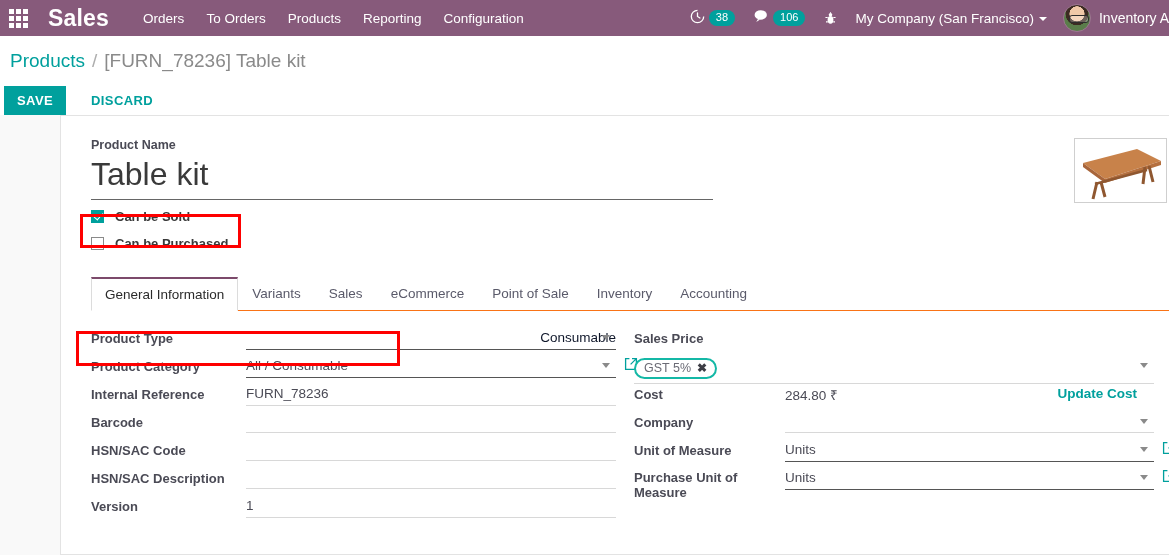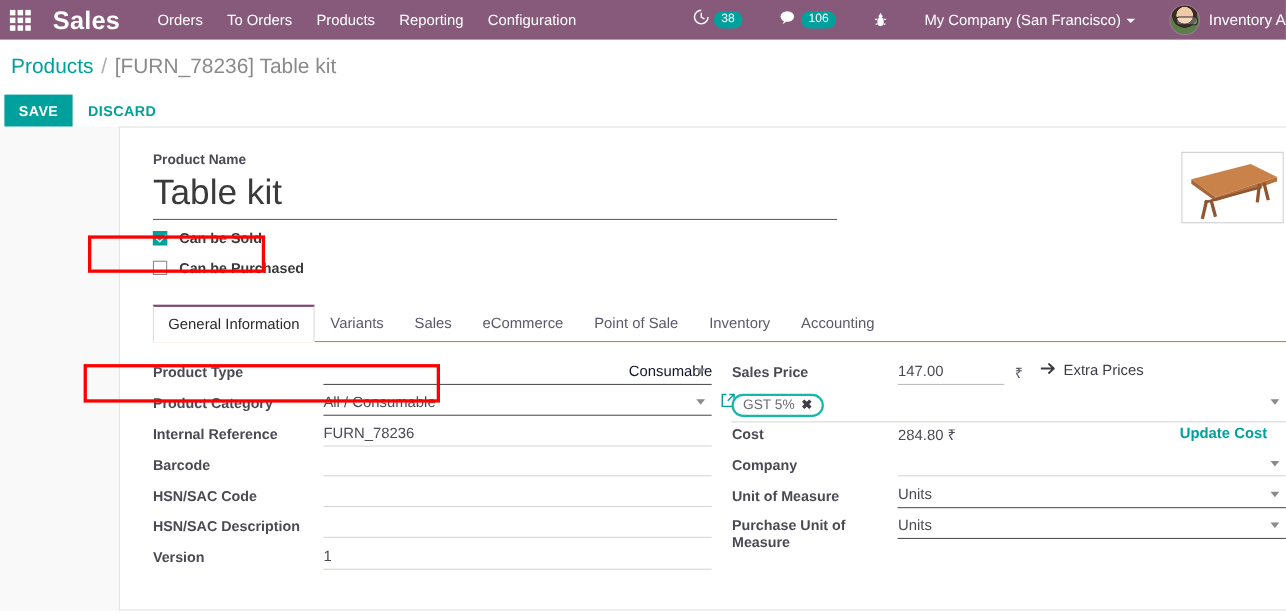--- a/index.html
+++ b/index.html
@@ -34,21 +34,21 @@
   .brand {
     font-size: 23px; font-weight: bold;
     margin-left: 12px; margin-right: 34px;
     letter-spacing: .2px; cursor: pointer;
   }
   .menu { display: flex; align-items: center; gap: 22px; font-size: 13.5px; }
   .menu .mi { cursor: pointer; color: #ffffff; white-space: nowrap; }
 
   .nav-right {
     position: absolute; right: 0; top: 0; height: 36px;
-    display: flex; align-items: center; gap: 15px; text-align: right;
+    display: flex; align-items: center; gap: 0px; text-align: right;
   }
   .sysitem { display: flex; align-items: center; padding: 0 9px; cursor: pointer; }
   .badge {
     background: #00a09d; color: #ffffff;
     font-size: 11px; border-radius: 9px;
     padding: 1px 7px 2px 7px; margin-left: 4px; line-height: 13px;
   }
   .icon-w { display: inline-block; vertical-align: middle; }
   .company-sel { font-size: 13.5px; padding: 0 8px; cursor: pointer; white-space: nowrap; }
   .caret { display: inline-block; margin-left: 5px; border-left: 4px solid transparent;
@@ -65,37 +65,37 @@
   }
   .user-name { font-size: 14px; margin-left: 8px; white-space: nowrap; }
 
   
   .control-panel { background: #ffffff; padding: 14px 0 0 0; }
   .breadcrumb { font-size: 19px; padding: 0 8px 0 10px; display: flex; align-items: baseline; gap: 7px; }
   .bc-link { color: #00a09d; cursor: pointer; }
   .bc-sep { color: #adadad; }
   .bc-current { color: #8a8a8a; }
 
-  .actions { display: flex; align-items: center; gap: 0; margin-top: 14px; padding-left: 4px; }
+  .actions { display: flex; align-items: center; gap: 11px; margin-top: 14px; padding-left: 4px; }
   .btn-save {
     background: #00a09d; color: #ffffff; border: none;
     font-size: 13px; font-weight: bold; letter-spacing: .4px;
     padding: 7px 13px; cursor: pointer; font-family: inherit;
   }
   .btn-discard {
     background: transparent; color: #00a09d; border: none;
     font-size: 13px; font-weight: bold; letter-spacing: .4px;
     padding: 7px 14px; cursor: pointer; font-family: inherit;
   }
 
   
   .sheet-wrap { background: #f9f9f9; padding-left: 60px; height: 440px; }
   .sheet {
     background: #ffffff; border: 1px solid #e3e3e3; border-right: none;
-    height: 100%; padding: 22px 0 0 30px; position: relative; margin-left: 48px;
+    height: 100%; padding: 22px 0 0 30px; position: relative;
   }
 
   .lbl-small { font-size: 12.5px; font-weight: bold; color: #4a4a55; }
   .title-input {
     font-size: 32px; color: #3a3a3a; font-weight: normal;
     padding: 4px 0 6px 0; width: 622px;
     border-bottom: 1.5px solid #666; display: block;
     font-family: "Liberation Sans", sans-serif;
   }
 
@@ -354,34 +354,20 @@
           <div class="fval">
             <div class="uline">1</div>
           </div>
         </div>
       </div>
 
       <div class="col-right">
 
         <div class="frow">
           <div class="flabel">Sales Price</div>
-          <div class="fval">
-            <div class="price-row">
-              <div class="price-box">147.00</div>
-              <div class="cur">₹</div>
-              <div class="extra-prices">
-                <span>
-                  <svg width="14" height="12" viewBox="0 0 14 12">
-                    <path d="M0.8 6h10.4M7.6 2 12 6l-4.4 4" fill="none" stroke="#3c3c46" stroke-width="1.8" stroke-linecap="round" stroke-linejoin="round"></path>
-                  </svg>
-                </span>
-                <span>Extra Prices</span>
-              </div>
-            </div>
-          </div>
         </div>
 
         <div class="frow">
           <div class="fval">
             <div class="uline">
               <span class="tag">
                 <span>GST 5%</span>
                 <span class="x">✖</span>
               </span>
             </div>

